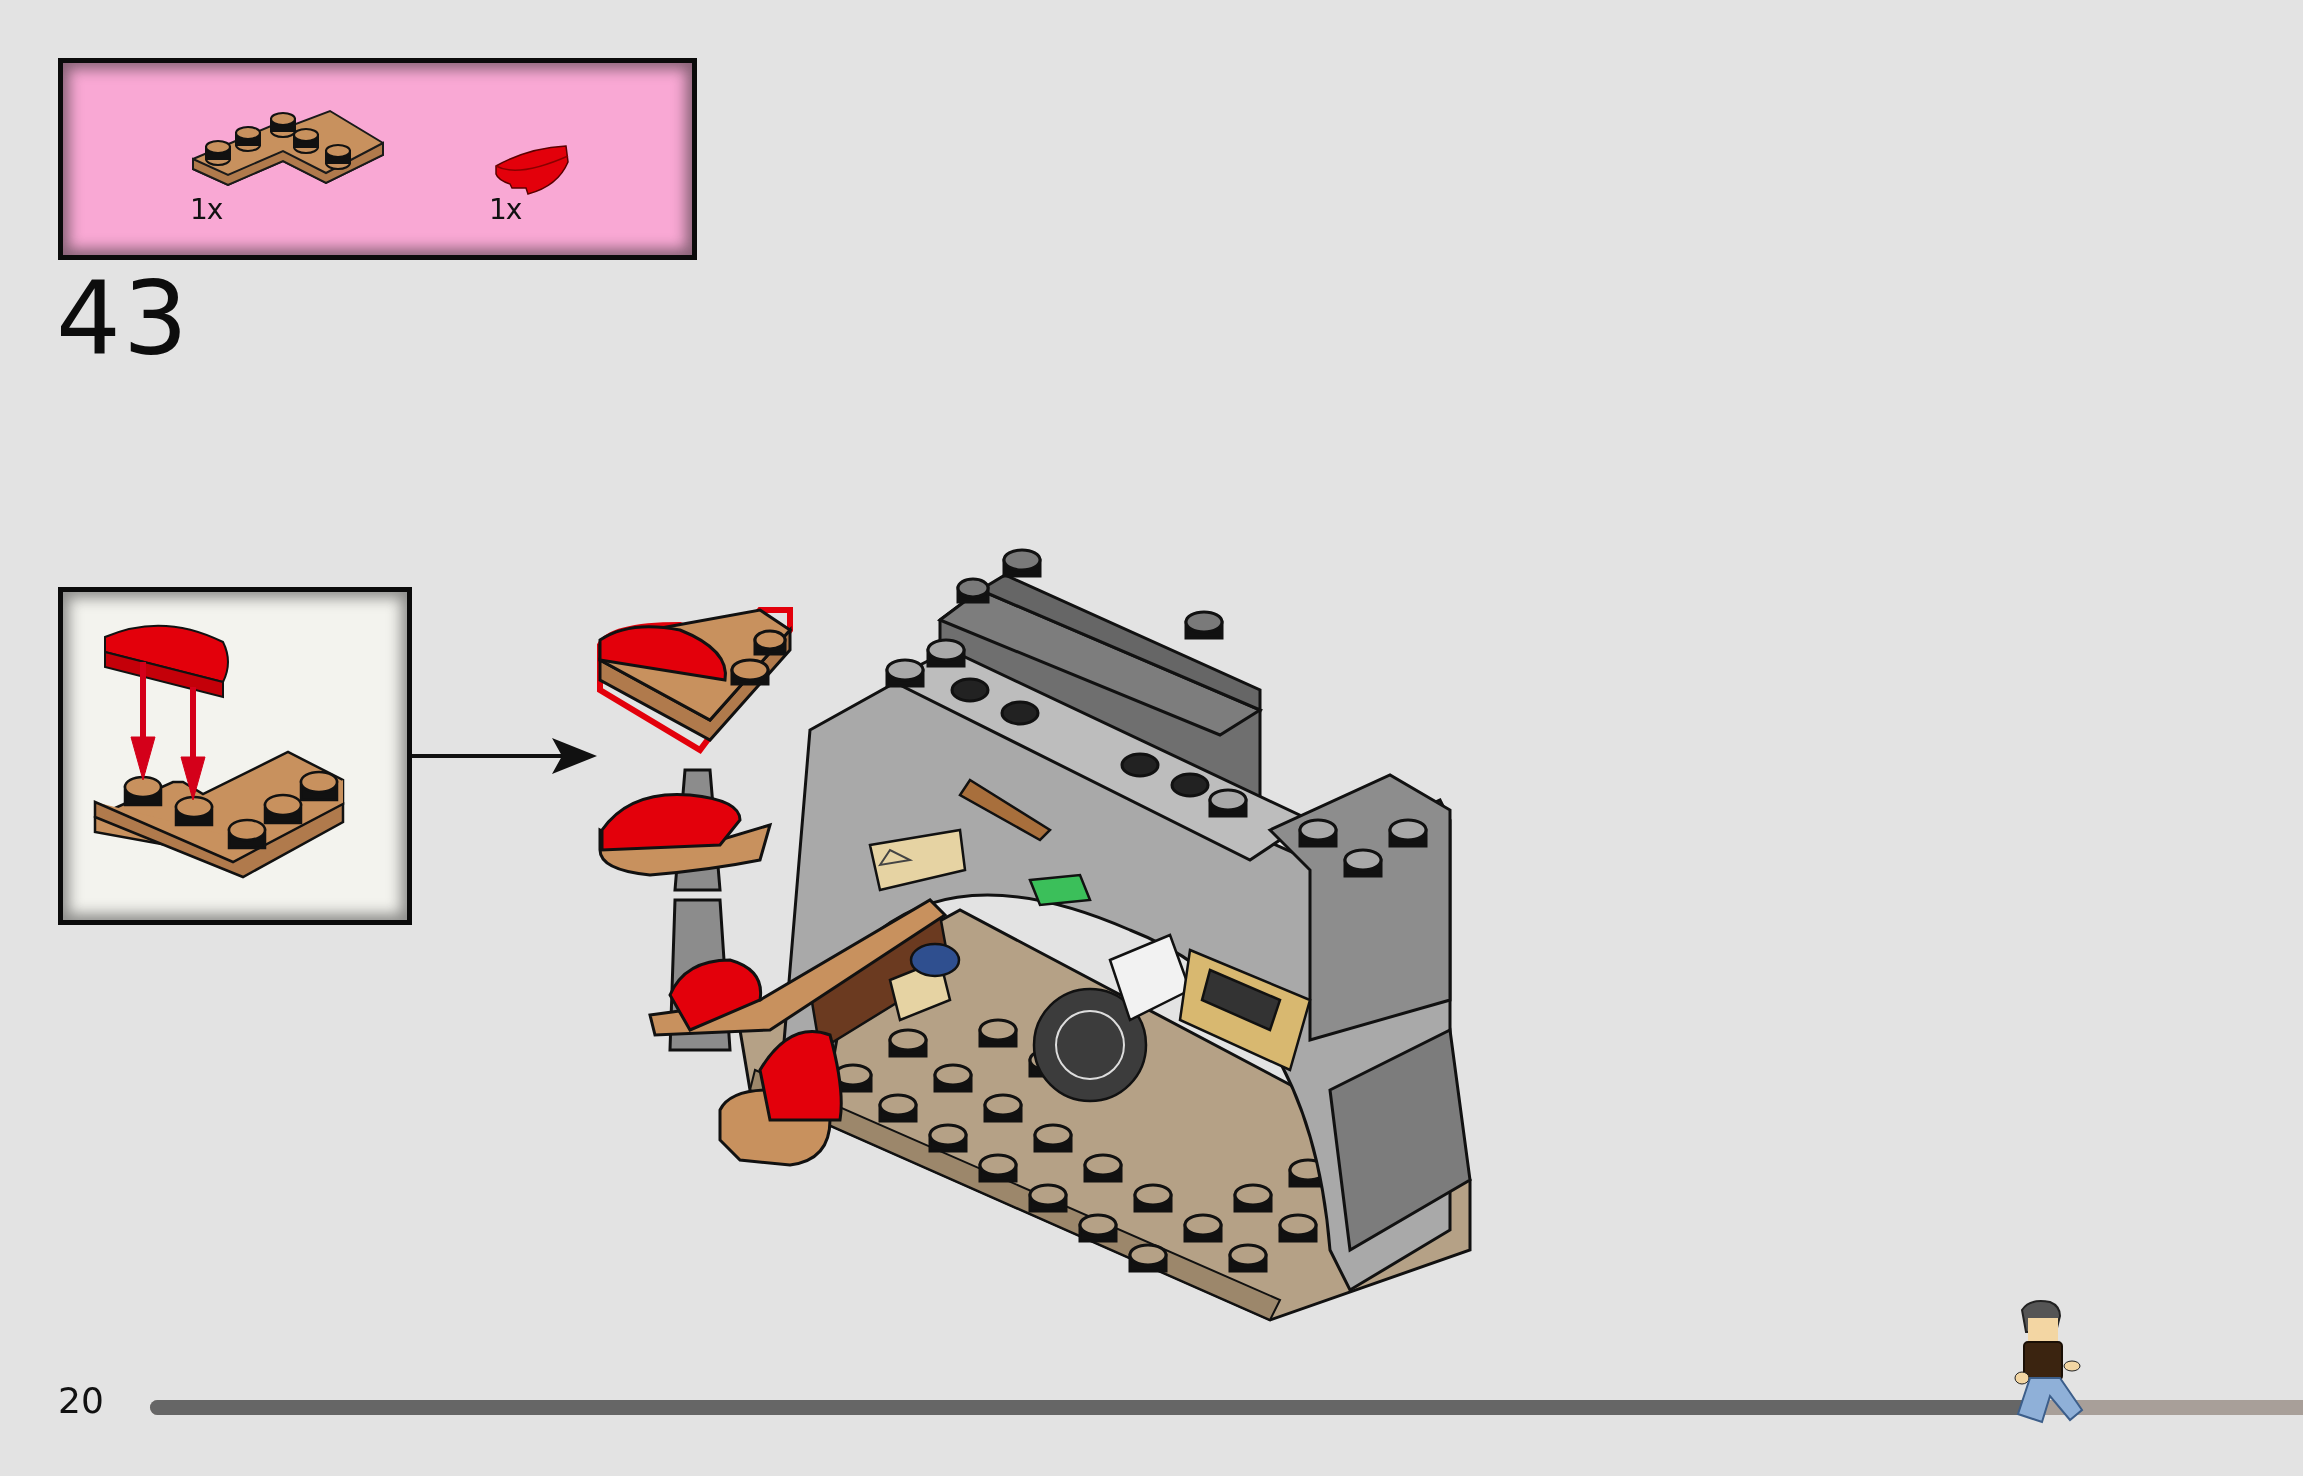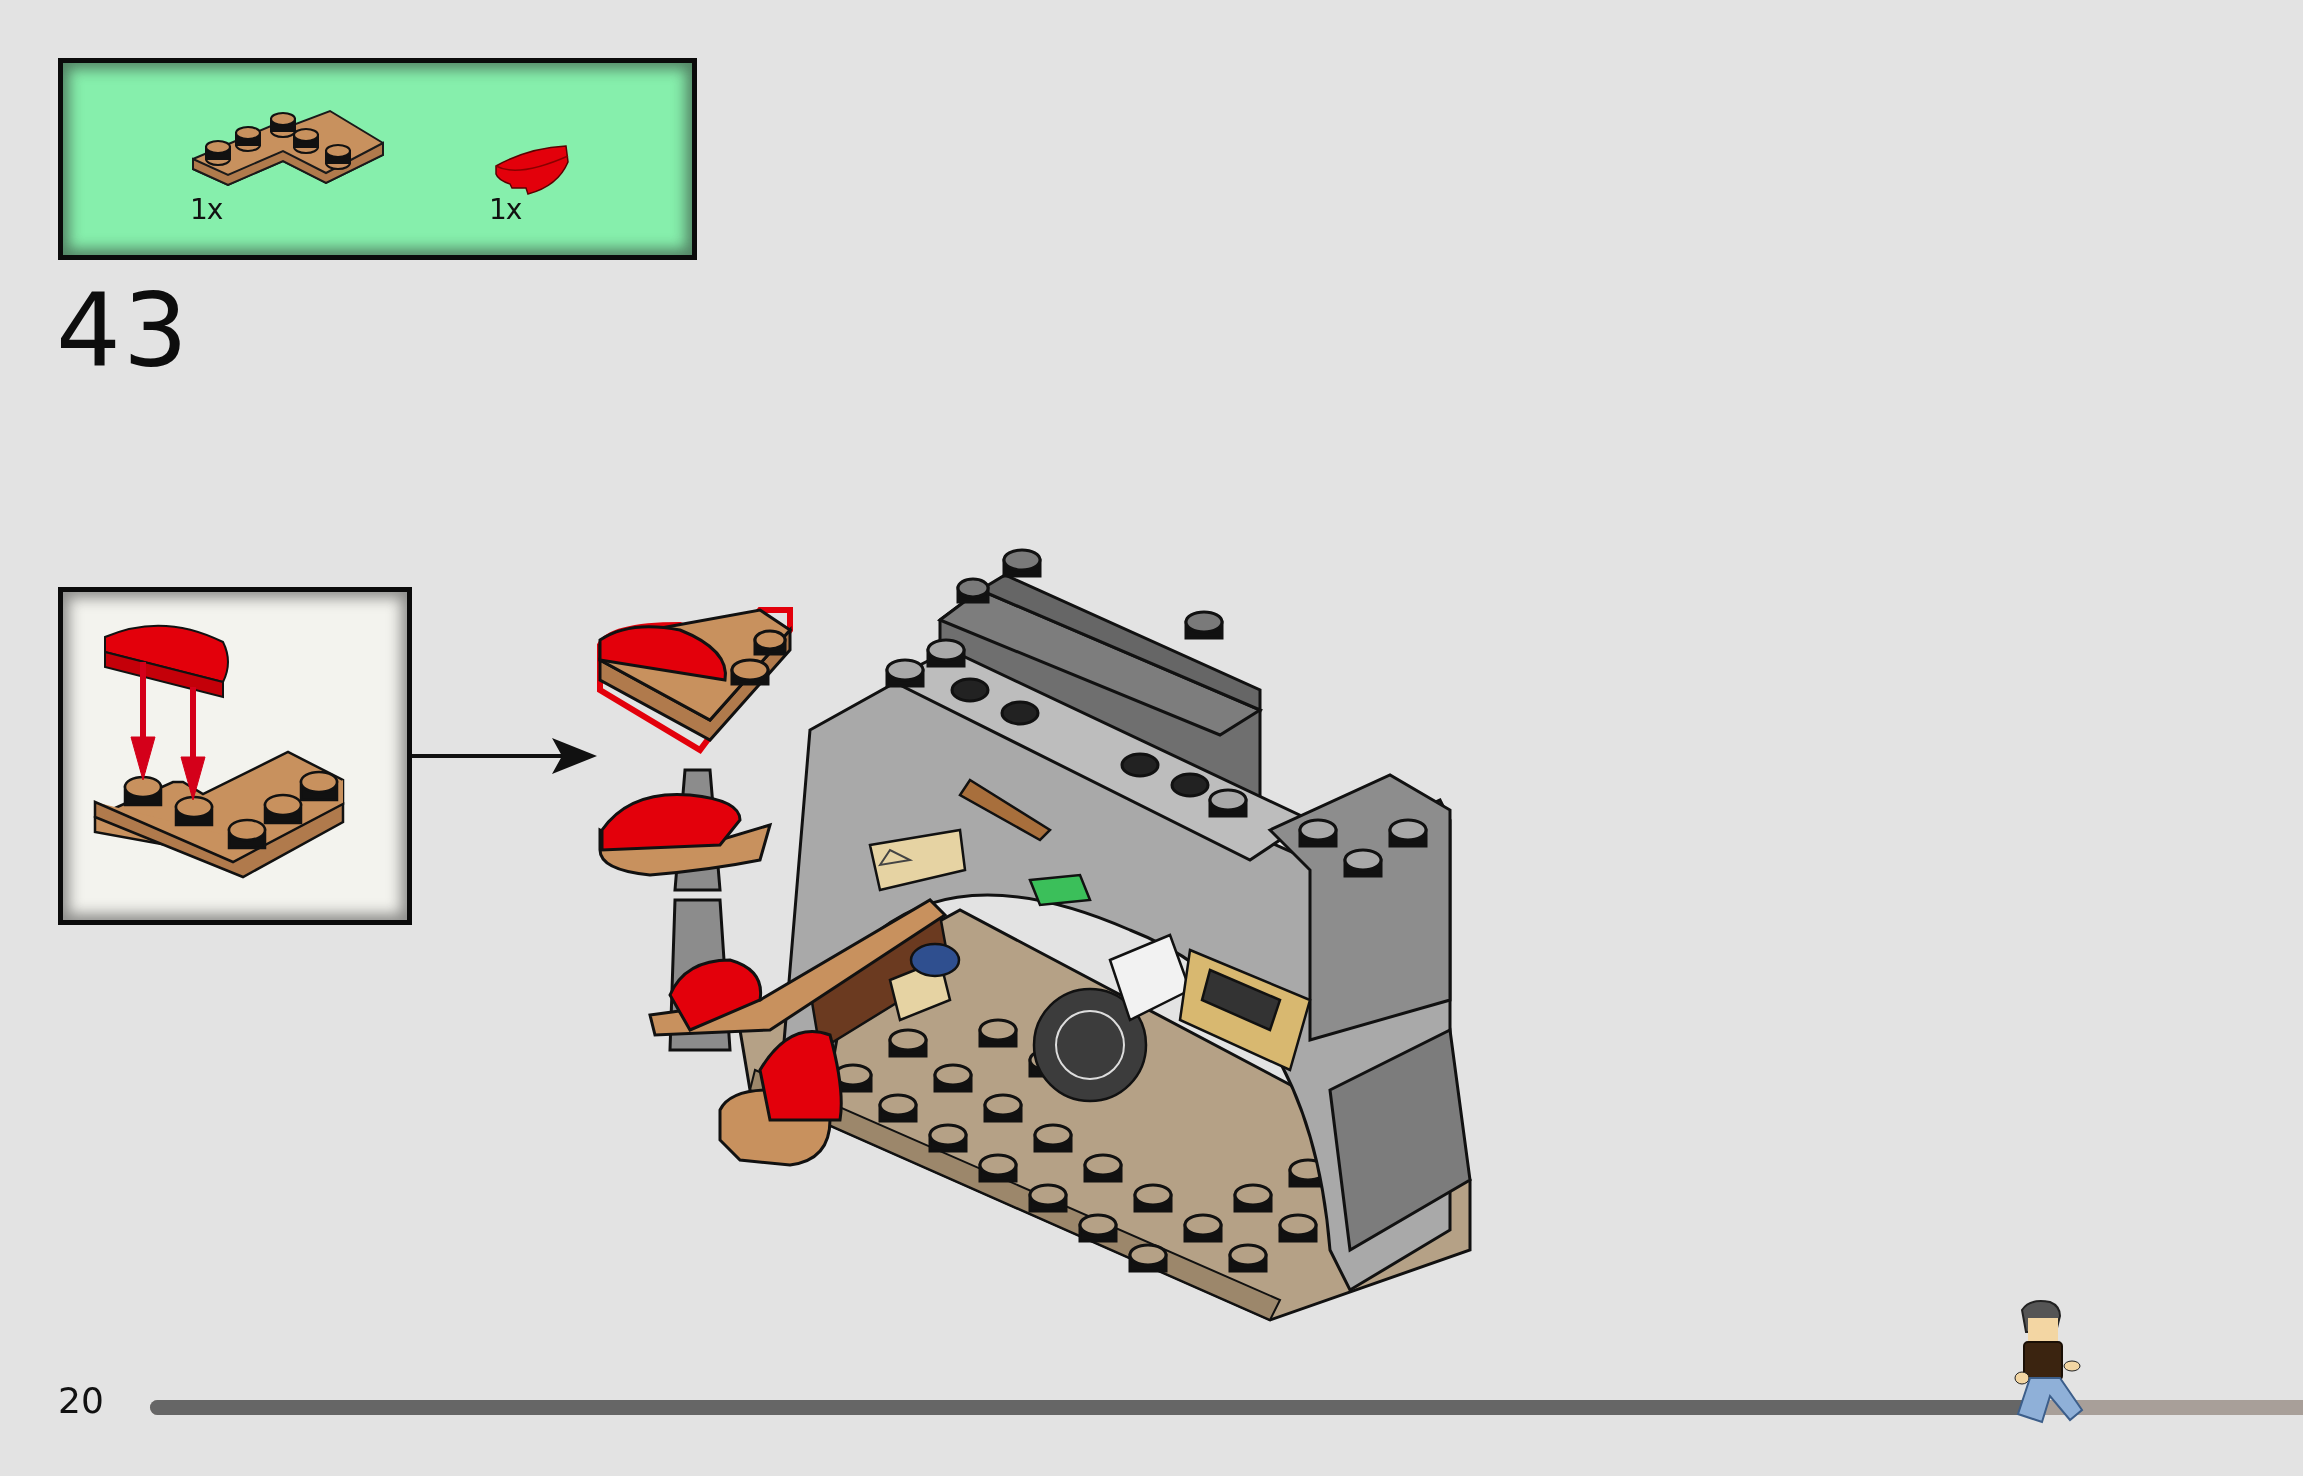--- a/index.html
+++ b/index.html
@@ -5,31 +5,31 @@
   html, body { margin: 0; padding: 0; }
   body {
     width: 2303px; height: 1476px;
     background: #e3e3e3;
     position: relative; overflow: hidden;
     font-family: "DejaVu Sans", sans-serif;
   }
   .abs { position: absolute; }
   .parts-box {
     left: 58px; top: 58px; width: 639px; height: 202px;
-    background: #86efac;
+    background: #f9a8d4;
     border: 5px solid #0b0b0b;
     box-sizing: border-box;
     box-shadow: inset 0 0 14px 6px rgba(40,40,40,0.55);
   }
   .part-qty {
     font-size: 28px; color: #111; letter-spacing: -1px;
     font-family: "DejaVu Sans", sans-serif;
   }
   .step-number {
-    left: 56px; top: 280px;
+    left: 56px; top: 268px;
     font-size: 102px; line-height: 1; color: #0d0d0d;
     font-family: "DejaVu Sans", sans-serif;
     letter-spacing: 2px;
   }
   .callout-box {
     left: 58px; top: 587px; width: 354px; height: 338px;
     background: #f3f3ee;
     border: 5px solid #0b0b0b;
     box-sizing: border-box;
     box-shadow: inset 0 0 14px 6px rgba(40,40,40,0.5);

